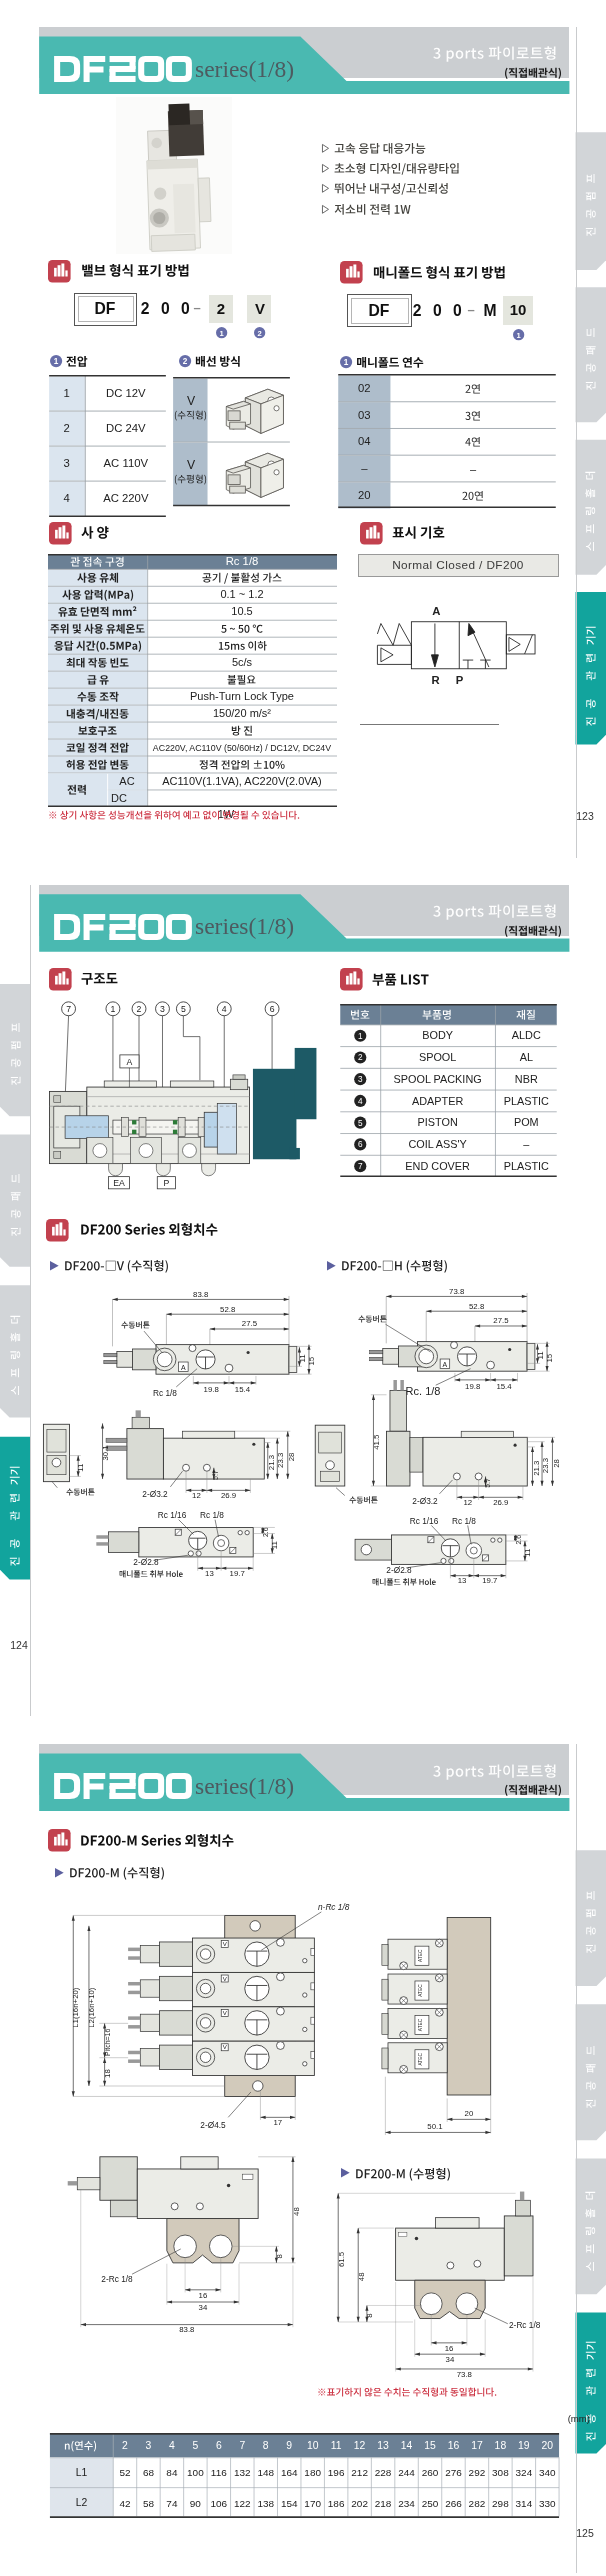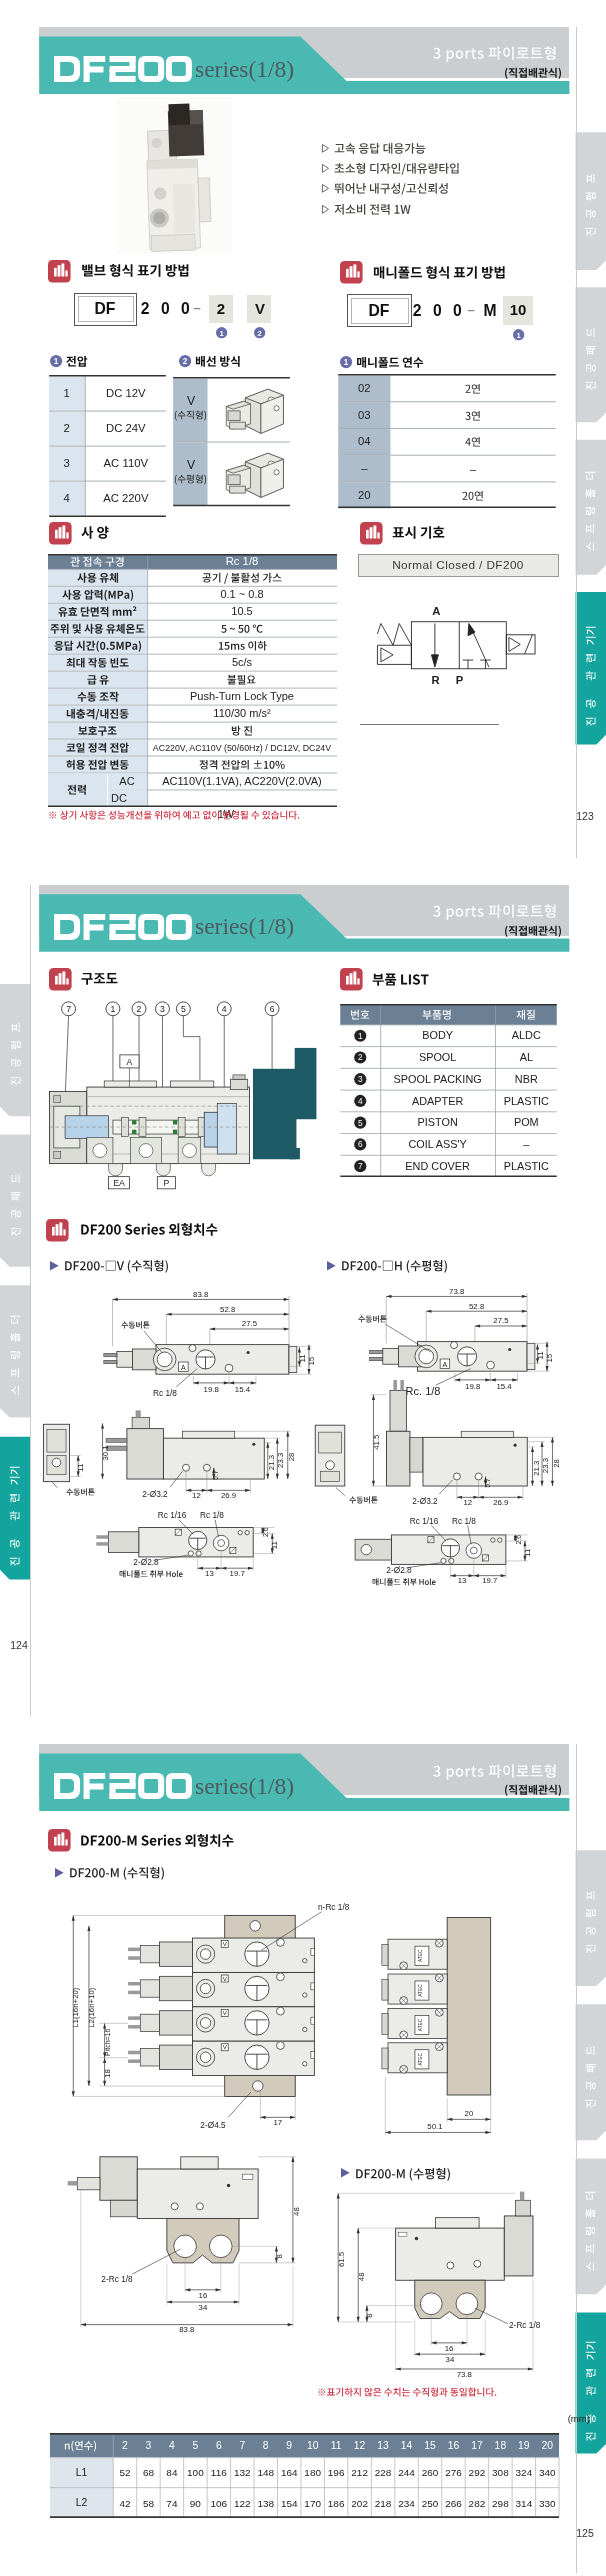--- a/index.html
+++ b/index.html
@@ -748,21 +748,21 @@
         <use href="#g50857_700" x="920"></use>
         <use href="#g50517_700" x="2067"></use>
         <use href="#g47141_700" x="2987"></use>
         <use href="#g40_700" x="3907"></use>
         <use href="#g77_700" x="4285"></use>
         <use href="#g80_700" x="5138"></use>
         <use href="#g97_700" x="5806"></use>
         <use href="#g41_700" x="6396"></use>
       </g>
     </svg>
-<span style="position:absolute;left:242px;top:588px;font-size:11px;color:#222;font-weight:400;white-space:nowrap;line-height:13px;font-family:'Liberation Sans',sans-serif;transform:translateX(-50%);">0.1 ~ 0.8</span>
+<span style="position:absolute;left:242px;top:588px;font-size:11px;color:#222;font-weight:400;white-space:nowrap;line-height:13px;font-family:'Liberation Sans',sans-serif;transform:translateX(-50%);">0.1 ~ 1.2</span>
 <svg style="position:absolute;left:58px;top:605px;overflow:visible" width="79" height="14" viewBox="0 0 90.4 15.9">
       <g fill="#222" transform="translate(0,12.20) scale(0.01220,-0.01220)">
         <use href="#g50976_700" x="0"></use>
         <use href="#g54952_700" x="920"></use>
         <use href="#g45800_700" x="2067"></use>
         <use href="#g47732_700" x="2987"></use>
         <use href="#g51201_700" x="3907"></use>
         <use href="#g109_700" x="5054"></use>
         <use href="#g109_700" x="6018"></use>
         <use href="#g178_700" x="6982"></use>
@@ -854,21 +854,21 @@
       <g fill="#222" transform="translate(0,12.20) scale(0.01220,-0.01220)">
         <use href="#g45236_700" x="0"></use>
         <use href="#g52649_700" x="920"></use>
         <use href="#g44201_700" x="1840"></use>
         <use href="#g47_700" x="2760"></use>
         <use href="#g45236_700" x="3147"></use>
         <use href="#g51652_700" x="4067"></use>
         <use href="#g46041_700" x="4987"></use>
       </g>
     </svg>
-<span style="position:absolute;left:242px;top:707px;font-size:11px;color:#222;font-weight:400;white-space:nowrap;line-height:13px;font-family:'Liberation Sans',sans-serif;transform:translateX(-50%);">110/30 m/s²</span>
+<span style="position:absolute;left:242px;top:707px;font-size:11px;color:#222;font-weight:400;white-space:nowrap;line-height:13px;font-family:'Liberation Sans',sans-serif;transform:translateX(-50%);">150/20 m/s²</span>
 <svg style="position:absolute;left:78px;top:724px;overflow:visible" width="39" height="14" viewBox="0 0 44.9 15.9">
       <g fill="#222" transform="translate(0,12.20) scale(0.01220,-0.01220)">
         <use href="#g48372_700" x="0"></use>
         <use href="#g54840_700" x="920"></use>
         <use href="#g44396_700" x="1840"></use>
         <use href="#g51312_700" x="2760"></use>
       </g>
     </svg>
 <svg style="position:absolute;left:231px;top:724px;overflow:visible" width="22" height="14" viewBox="0 0 25.2 15.9">
       <g fill="#222" transform="translate(0,12.20) scale(0.01220,-0.01220)">
@@ -1987,21 +1987,21 @@
         <line x1="299" y1="2432" x2="339" y2="2432" stroke="#333" stroke-width="0.8"></line>
         <polygon points="0,0 -6,-1.8 -6,1.8" fill="#333" transform="translate(299,2432) rotate(180)"></polygon>
         <polygon points="0,0 -6,-1.8 -6,1.8" fill="#333" transform="translate(339,2432) rotate(0)"></polygon>
         <text x="319" y="2441" font-size="9" fill="#222" text-anchor="middle" font-family="Liberation Sans">17</text>
         <line x1="299" y1="2402" x2="299" y2="2435" stroke="#888" stroke-width="0.5"></line>
         <line x1="339" y1="2408" x2="339" y2="2435" stroke="#888" stroke-width="0.5"></line>
         <line x1="262" y1="2432" x2="288" y2="2403" stroke="#333" stroke-width="0.7"></line>
         <line x1="369" y1="2196" x2="300" y2="2240" stroke="#333" stroke-width="0.7"></line>
       </g>
     </svg>
-<span style="position:absolute;left:318px;top:1902px;font-size:8.3px;color:#222;font-weight:400;white-space:nowrap;line-height:10px;font-family:'Liberation Sans',sans-serif;">n-Rc 1/8</span>
+<span style="position:absolute;left:318px;top:1902px;font-size:8.3px;color:#222;font-weight:400;white-space:nowrap;line-height:10px;font-family:'Liberation Sans',sans-serif;font-style:italic;">n-Rc 1/8</span>
 <span style="position:absolute;left:213px;top:2120px;font-size:8.3px;color:#222;font-weight:400;white-space:nowrap;line-height:10px;font-family:'Liberation Sans',sans-serif;transform:translateX(-50%);">2-Ø4.5</span>
 <svg style="position:absolute;left:374px;top:1907px;overflow:visible" width="209" height="235" viewBox="0 0 240 270">
       <g transform="translate(-430,-2190)">
         <rect x="514" y="2202" width="50" height="204" fill="#d2cabb" stroke="#333" stroke-width="1"></rect>
         <rect x="446" y="2227" width="68" height="34.5" fill="#ebece7" stroke="#333" stroke-width="0.9"></rect>
         <rect x="439" y="2233" width="7" height="24" fill="#d6d8d1" stroke="#333" stroke-width="0.7"></rect>
         <rect x="477" y="2235" width="16" height="22" fill="#fff" stroke="#333" stroke-width="0.8"></rect>
         <text x="485" y="2246" font-size="5.5" fill="#222" text-anchor="middle" font-family="Liberation Sans" transform="rotate(-90 485 2246)">ATEC</text>
         <circle cx="464" cy="2257.5" r="4.5" fill="#fff" stroke="#333" stroke-width="0.9"></circle>
         <line x1="461" y1="2254.5" x2="467" y2="2260.5" stroke="#333" stroke-width="0.6"></line>

